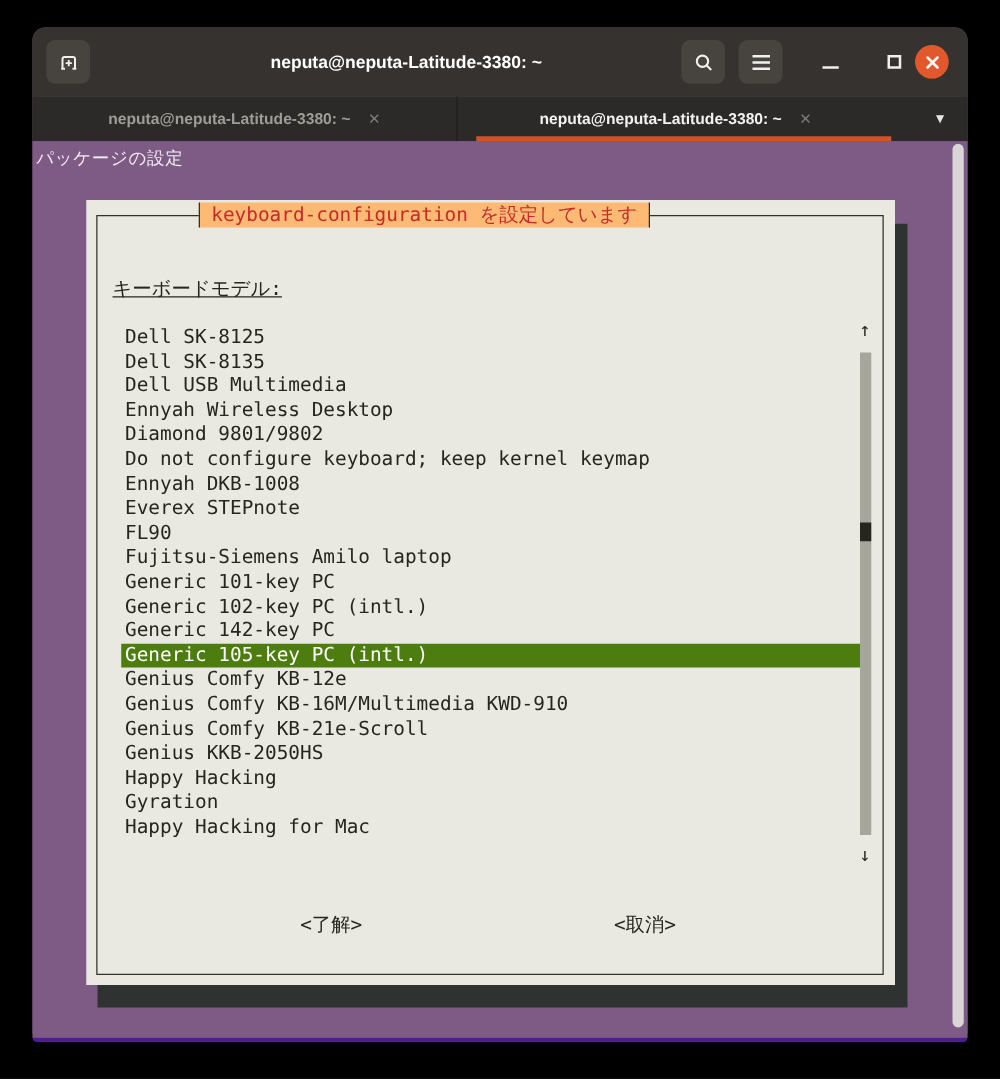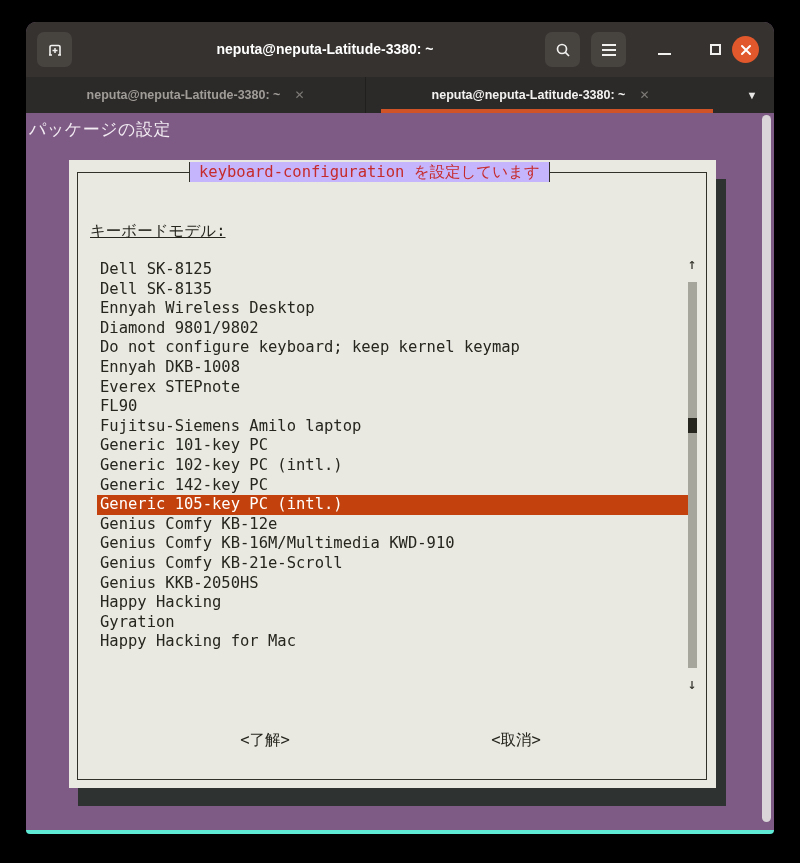--- a/index.html
+++ b/index.html
@@ -1,21 +1,21 @@
 <!DOCTYPE html>
 <html><head>
 <meta charset="utf-8">
 <style>
   * { margin:0; padding:0; box-sizing:border-box; }
   html,body { width:800px; height:863px; background:#000; overflow:hidden;
               font-family:"Liberation Sans", sans-serif; }
 
   .window { position:absolute; left:26px; top:22px; width:748px; height:812px;
             background:#7e5b85; border-radius:10px 10px 4px 4px;
-            border-bottom:4px solid #5eead4; }
+            border-bottom:4px solid #4c1d95; }
 
   
   .headerbar { position:absolute; left:0; top:0; right:0; height:55px;
                background:#35322f; border-radius:10px 10px 0 0; }
   .hb-title { position:absolute; left:80px; right:230px; top:0; height:55px;
               line-height:55px; text-align:center; color:#ffffff;
               font-size:14px; font-weight:bold; white-space:nowrap;
               overflow:hidden; }
   .hb-btn { position:absolute; top:10px; width:35px; height:35px;
             background:#474440; border-radius:7px; display:flex;
@@ -48,44 +48,44 @@
   .tab-underline { position:absolute; left:14px; bottom:0; width:332px;
                    height:4px; background:#cf5327; }
   .tab-dropdown { position:absolute; right:9px; top:0; height:36px; width:26px;
                   display:flex; align-items:center; justify-content:center;
                   color:#e8e6e4; font-size:11px; }
 
   
   .terminal { position:absolute; left:0; top:91px; right:0; bottom:0;
               background:#7e5b85; border-radius:0 0 4px 4px; overflow:hidden;
               font-family:"DejaVu Sans Mono", monospace; }
-  .screen-title { position:absolute; left:3px; top:5px; font-size:17px;
+  .screen-title { position:absolute; left:3px; top:5px; font-size:14px;
                   color:#f3ecf3; letter-spacing:0.5px; white-space:nowrap; }
   .gnome-scrollbar { position:absolute; right:3px; top:2px; bottom:8px;
                      width:9px; background:#d9d5d8; border-radius:5px; }
 
   
   .dialog-shadow { position:absolute; left:52px; top:66px; width:648px;
                    height:627px; background:#2e3230; }
   .dialog { position:absolute; left:43px; top:47px; width:647px; height:628px;
             background:#e9e8e1; color:#26261f; font-size:15.5px; }
   .frame { position:absolute; left:8px; top:12px; right:9px; bottom:8px;
            border:1.5px solid #31312a; }
-  .dialog-title { position:absolute; left:120px; top:2px; height:20px;
-                  line-height:20px; padding:0 9px; background:#c4b5fd;
+  .dialog-title { position:absolute; left:90px; top:2px; height:20px;
+                  line-height:20px; padding:0 9px; background:#fdba74;
                   color:#c62b2b; white-space:nowrap; z-index:2;
                   border-left:1.5px solid #31312a;
                   border-right:1.5px solid #31312a; }
   .prompt { position:absolute; left:21px; top:22px; white-space:nowrap; }
   .field-label { position:absolute; left:21px; top:61px; white-space:nowrap;text-decoration:underline; }
 
   .list { position:absolute; left:28px; top:100px; width:599px; }
   .list-row { height:19.6px; line-height:19.6px; padding-left:3px;
               white-space:nowrap; overflow:hidden; }
-  .list-row.selected { background:#c2410c; color:#ffffff; }
+  .list-row.selected { background:#4d7c0f; color:#ffffff; }
 
   .dscroll { position:absolute; left:615px; top:96px; width:16px; height:436px;
              text-align:center; }
   .dscroll .arrow { position:absolute; left:0; right:0; font-size:15px;
                     line-height:16px; color:#2b2b24; }
   .arrow-up { top:0; }
   .arrow-down { bottom:0; }
   .dtrack { position:absolute; left:4px; top:26px; width:9px; height:386px;
             background:#a7a69d; }
   .dthumb { position:absolute; left:0; top:136px; width:9px; height:15px;
@@ -166,20 +166,21 @@
     <div class="dialog-shadow"></div>
 
     <div class="dialog">
       <div class="frame"></div>
       <div class="dialog-title">keyboard-configuration を設定しています</div>
       <div class="field-label">キーボードモデル:</div>
 
       <div class="list" id="kb-list">
           <div class="list-row">Dell SK-8125</div>
           <div class="list-row">Dell SK-8135</div>
+          <div class="list-row">Dell USB Multimedia</div>
           <div class="list-row">Ennyah Wireless Desktop</div>
           <div class="list-row">Diamond 9801/9802</div>
           <div class="list-row">Do not configure keyboard; keep kernel keymap</div>
           <div class="list-row">Ennyah DKB-1008</div>
           <div class="list-row">Everex STEPnote</div>
           <div class="list-row">FL90</div>
           <div class="list-row">Fujitsu-Siemens Amilo laptop</div>
           <div class="list-row">Generic 101-key PC</div>
           <div class="list-row">Generic 102-key PC (intl.)</div>
           <div class="list-row">Generic 142-key PC</div>

